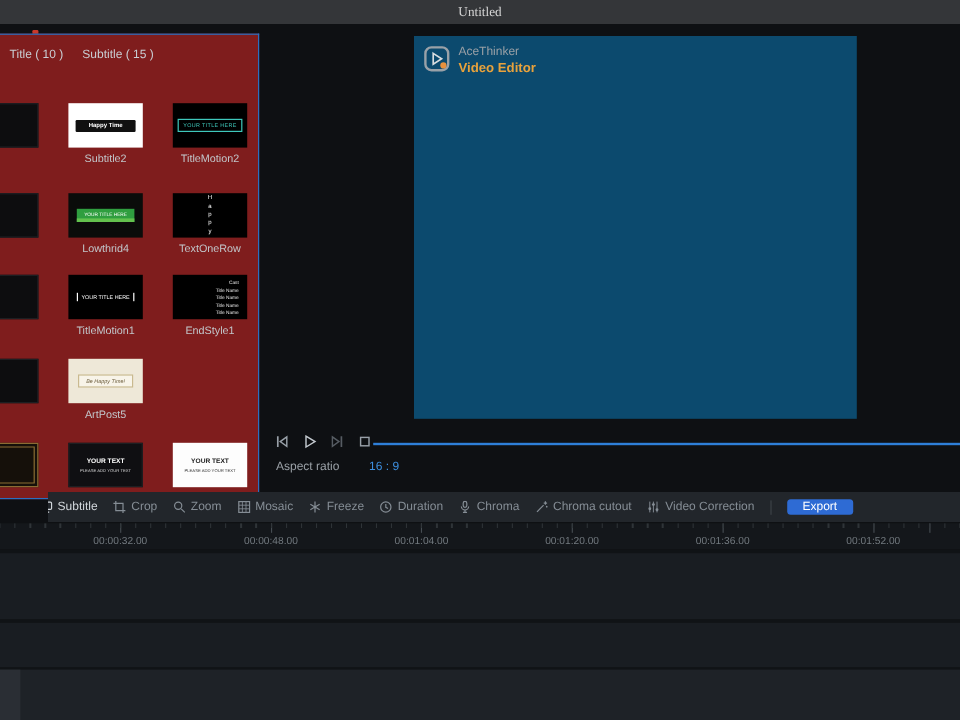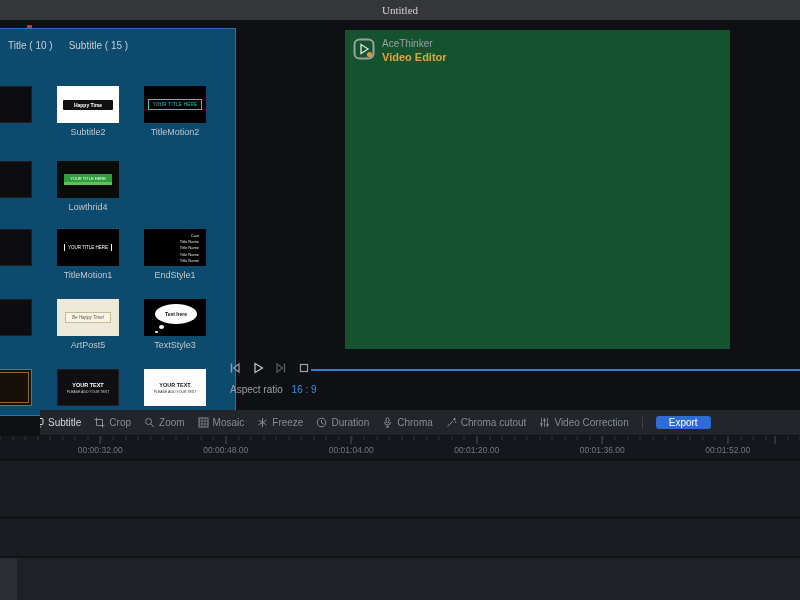--- a/index.html
+++ b/index.html
@@ -7,21 +7,21 @@
        font-family:"Liberation Sans",sans-serif;-webkit-font-smoothing:antialiased;}
 
   
   .titlebar{position:absolute;left:0;top:0;right:0;height:20px;background:#343639;
             display:flex;align-items:center;justify-content:center;font-family:Liberation Serif, serif;}
   .titlebar span{font-size:11px;color:#d6d6d6;}
 
   .red-dot{position:absolute;left:27px;top:25px;width:5px;height:6px;background:#c9392b;border-radius:1px;}
 
   
-  .panel{position:absolute;left:0;top:28px;width:236px;height:388px;background:#0c4a6e;
+  .panel{position:absolute;left:0;top:28px;width:216px;height:388px;background:#7f1d1d;
          border:1px solid #2b6fc0;border-left:none;box-sizing:border-box;overflow:hidden;}
   .tabs{position:absolute;top:11px;left:8px;display:flex;gap:16px;}
   .tab{font-size:10px;color:#c9ced3;cursor:default;}
 
   .cell{position:absolute;width:62px;padding-left:20px;}
   .thumb{width:62px;height:37px;position:relative;overflow:hidden;box-sizing:border-box;}
   .tlabel{margin-top:4px;text-align:center;font-size:9px;color:#c2c6ca;white-space:nowrap;}
 
   .t-dark{background:#0d0d0f;border:1px solid #1d1f22;}
   .t-sub2{background:#ffffff;}
@@ -51,32 +51,32 @@
   .t-ts3 .b2{position:absolute;left:11px;bottom:3px;width:3px;height:2.5px;background:#fff;border-radius:50%;}
   .t-gold{background:#15100a;border:1px solid #8b6c33;box-shadow:inset 0 0 0 2px #15100a,inset 0 0 0 3px #8b6c33;}
   .t-ytd{background:#0f0f12;border:1px solid #1d1f22;display:flex;flex-direction:column;align-items:center;justify-content:center;gap:2px;}
   .t-ytl{background:#fdfdfd;display:flex;flex-direction:column;align-items:center;justify-content:center;gap:2px;}
   .yt1-d{color:#fff;font-size:5.5px;font-weight:bold;}
   .yt2-d{color:#cfcfcf;font-size:3.5px;}
   .yt1-l{color:#1b1b1b;font-size:5.5px;font-weight:bold;}
   .yt2-l{color:#333;font-size:3.5px;}
 
   
-  .preview{position:absolute;left:345px;top:30px;width:369px;height:319px;background:#14532d;padding-left:16px;}
+  .preview{position:absolute;left:345px;top:30px;width:369px;height:319px;background:#0c4a6e;}
   .brand{position:absolute;left:8px;top:8px;display:flex;gap:7px;align-items:flex-start;}
   .brand-name{font-size:10px;color:#9aa0a6;line-height:1.25;}
   .brand-product{font-size:11px;font-weight:bold;color:#e8a23c;line-height:1.25;}
 
   
   .transport{position:absolute;left:228px;top:361px;display:flex;gap:9px;align-items:center;}
   .tbtn{width:14px;height:14px;display:block;}
   .seek{position:absolute;left:311px;top:369px;right:0;height:2px;background:#2e7fd8;}
   .aspect{position:absolute;left:230px;top:384px;font-size:10px;}
   .aspect .al{color:#9aa0a6;}
-  .aspect .av{color:#3d8fe0;margin-left:6px;}
+  .aspect .av{color:#3d8fe0;margin-left:22px;}
 
   
   .toolbar{position:absolute;left:0;right:0;top:410px;height:25px;background:#22262b;
            display:flex;align-items:center;gap:13px;overflow:hidden;margin-left:40px;}
   .titem{display:flex;align-items:center;gap:4px;color:#858d95;font-size:10px;white-space:nowrap;flex:none;}
   .titem.first{margin-left:-7px;}
   .titem.active{color:#d3d8dd;}
   .ticon{flex:none;}
   .tsep{width:1px;height:12px;background:#3c4147;flex:none;}
   .export-btn{background:#2e6bd4;color:#fff;font-size:10px;padding:1px 13px;border-radius:3px;flex:none;}
@@ -134,20 +134,26 @@
 
     <div class="cell" style="left:-50px;top:132px">
       <div class="thumb t-dark"></div>
     </div>
     <div class="cell" style="left:37px;top:132px">
       <div class="thumb t-low4">
         <span class="banner">YOUR TITLE HERE</span>
       </div>
       <div class="tlabel">Lowthrid4</div>
     </div>
+    <div class="cell" style="left:124px;top:132px">
+      <div class="thumb t-t1row">
+        <span class="vtext">Happy</span>
+      </div>
+      <div class="tlabel">TextOneRow</div>
+    </div>
 
     <div class="cell" style="left:-50px;top:200px">
       <div class="thumb t-dark"></div>
     </div>
     <div class="cell" style="left:37px;top:200px">
       <div class="thumb t-tm1">
         <span class="mid">YOUR TITLE HERE</span>
       </div>
       <div class="tlabel">TitleMotion1</div>
     </div>
@@ -163,28 +169,20 @@
     </div>
 
     <div class="cell" style="left:-50px;top:270px">
       <div class="thumb t-dark"></div>
     </div>
     <div class="cell" style="left:37px;top:270px">
       <div class="thumb t-art5">
         <span class="ribbon">Be Happy Time!</span>
       </div>
       <div class="tlabel">ArtPost5</div>
-    </div>
-    <div class="cell" style="left:124px;top:270px">
-      <div class="thumb t-ts3">
-        <span class="cloud">Text here</span>
-        <span class="b1"></span>
-        <span class="b2"></span>
-      </div>
-      <div class="tlabel">TextStyle3</div>
     </div>
 
     <div class="cell" style="left:-50px;top:340px">
       <div class="thumb t-gold"></div>
     </div>
     <div class="cell" style="left:37px;top:340px">
       <div class="thumb t-ytd">
         <span class="yt1-d">YOUR TEXT</span>
         <span class="yt2-d">PLEASE ADD YOUR TEXT</span>
       </div>

